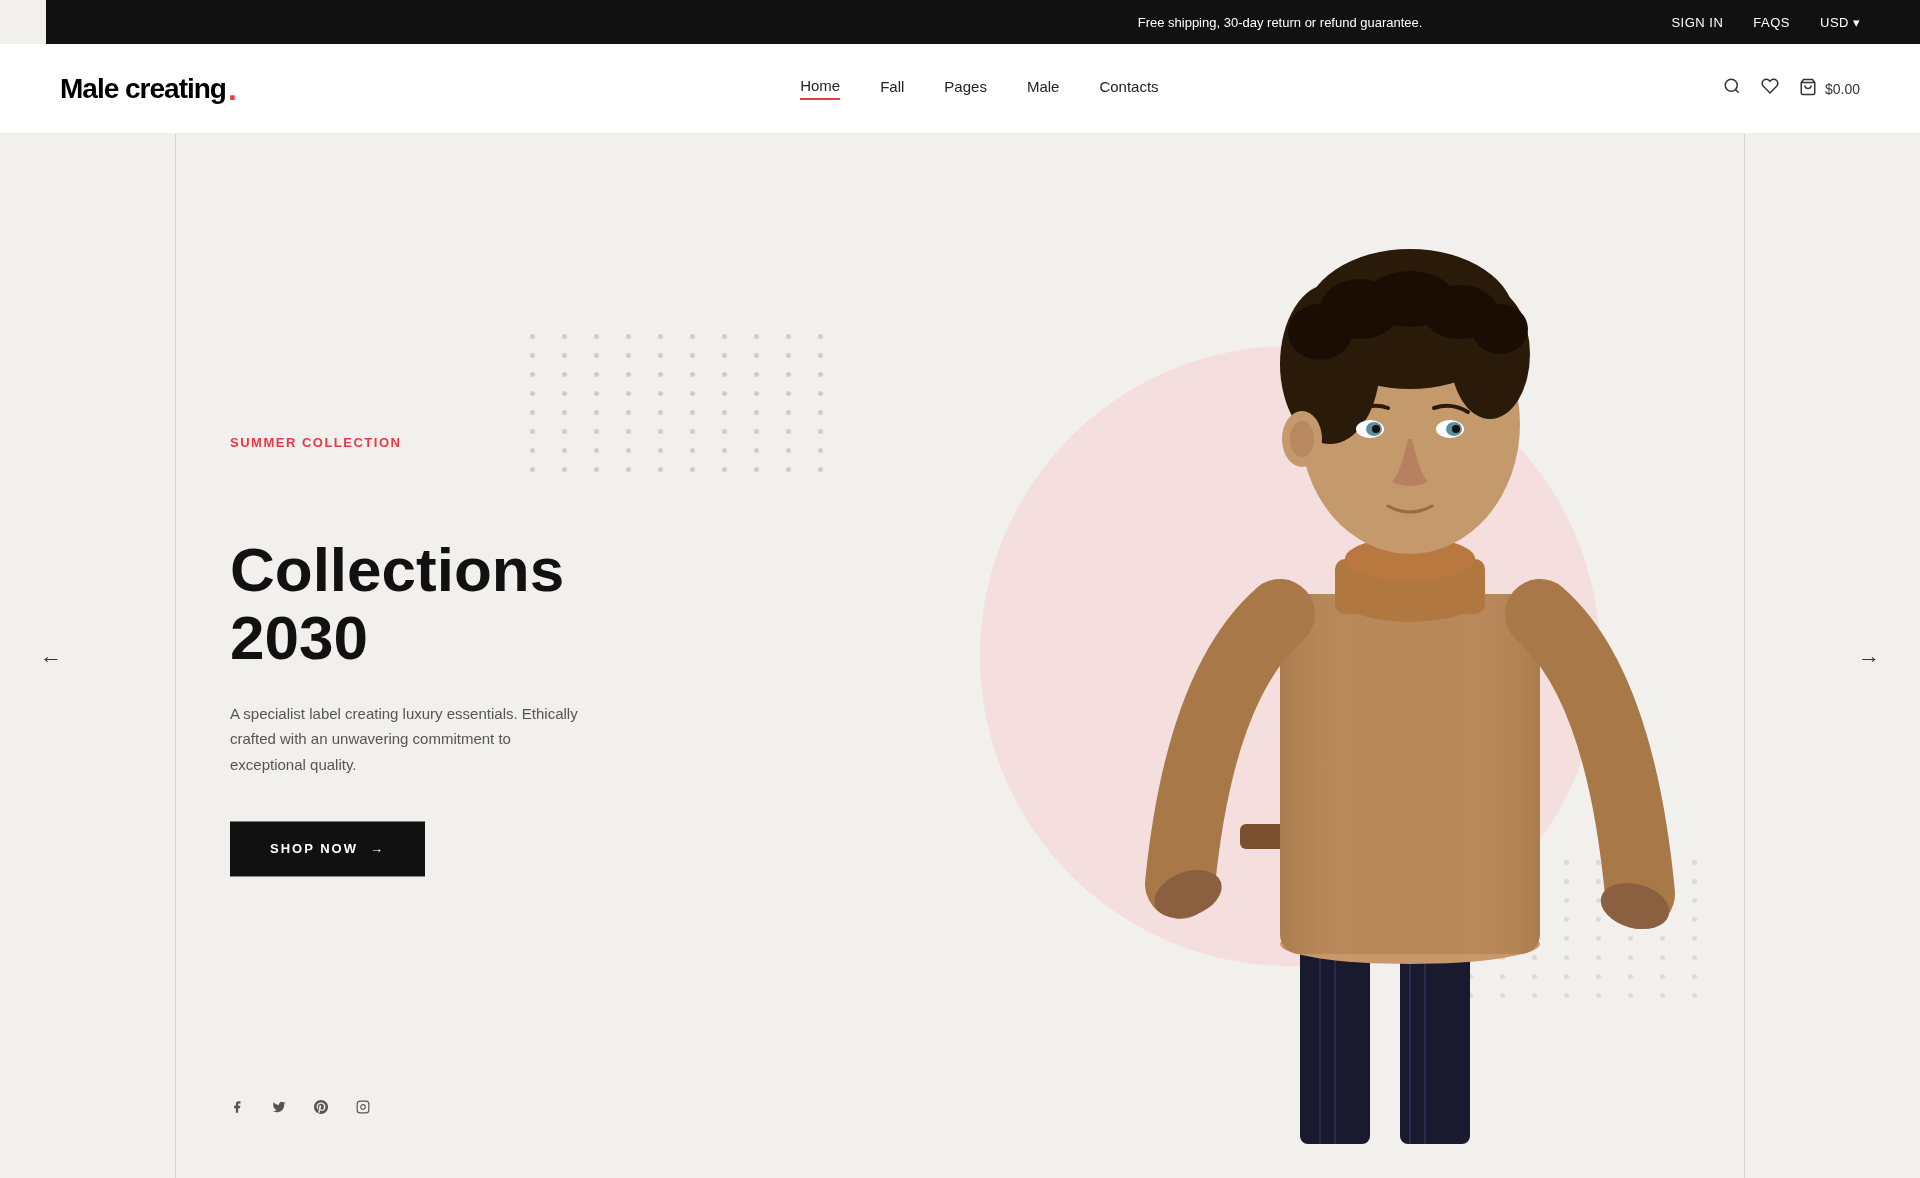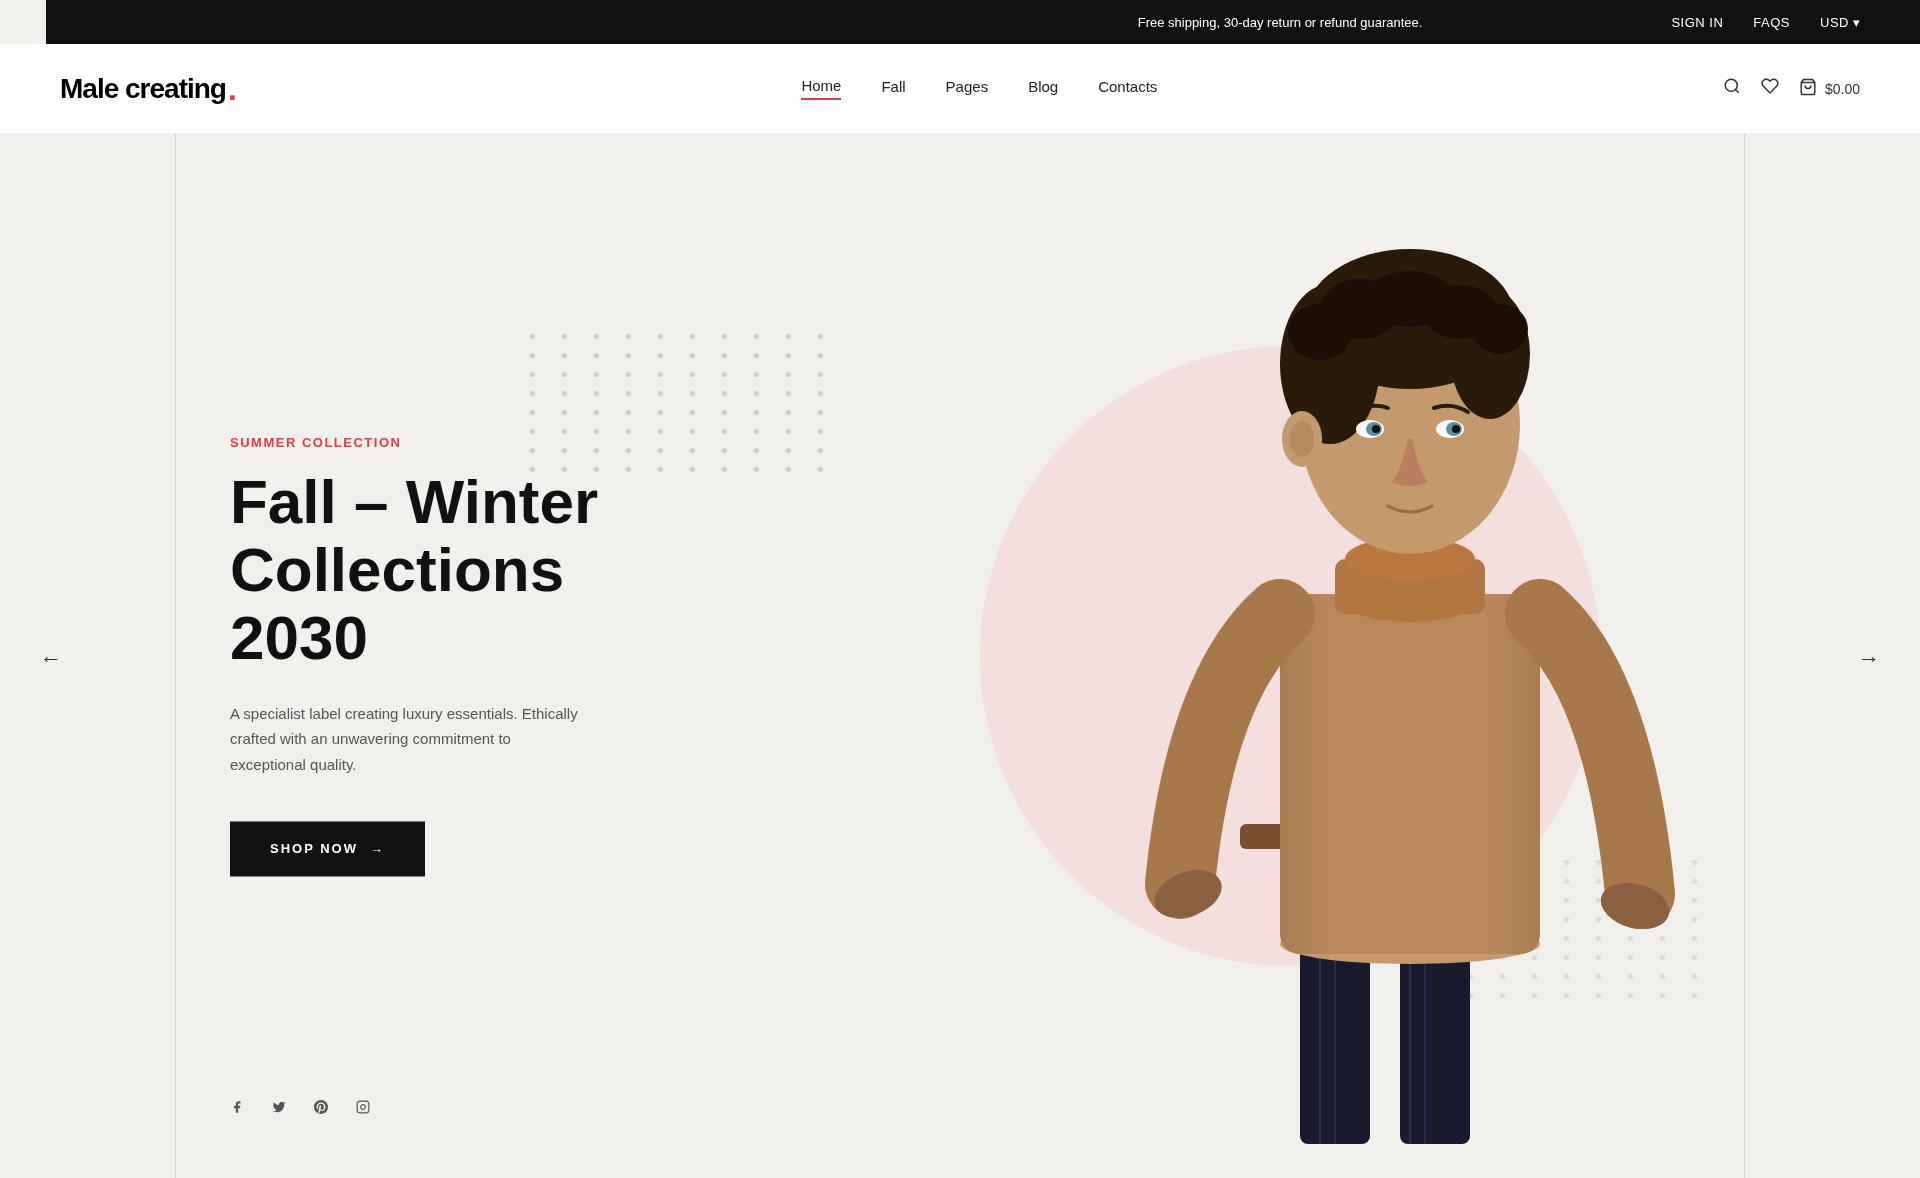--- a/index.html
+++ b/index.html
@@ -242,21 +242,21 @@
 <header class="header">
   <div class="logo">
     <span>Male creating</span>
       <span class="logo-dot">.</span>
   </div>
 
   <nav class="nav">
     <a class="nav-item active">Home</a>
     <a class="nav-item">Fall</a>
     <a class="nav-item">Pages</a>
-    <a class="nav-item">Blog</a>
+    <a class="nav-item">Male</a>
     <a class="nav-item">Contacts</a>
   </nav>
 
   <div class="header-icons">
     <span class="header-icon">
       <svg width="18" height="18" viewBox="0 0 24 24" fill="none" stroke="#333" stroke-width="2">
           <circle cx="11" cy="11" r="8"></circle>
           <line x1="21" y1="21" x2="16.65" y2="16.65"></line>
         </svg>
     </span>
@@ -442,21 +442,21 @@
         <div style="width: 5px; height: 5px; border-radius: 50%; background: rgb(204, 204, 204); opacity: 0.6;"></div>
         <div style="width: 5px; height: 5px; border-radius: 50%; background: rgb(204, 204, 204); opacity: 0.6;"></div>
         <div style="width: 5px; height: 5px; border-radius: 50%; background: rgb(204, 204, 204); opacity: 0.6;"></div>
         <div style="width: 5px; height: 5px; border-radius: 50%; background: rgb(204, 204, 204); opacity: 0.6;"></div>
       </div>
     </div>
 
   <div class="hero-content">
     <p class="collection-label">SUMMER COLLECTION</p>
     <h1 class="hero-title">
-      <span>Fall – Winter</span><br>
+      <br>
       <span>Collections 2030</span>
     </h1>
     <p class="hero-desc">A specialist label creating luxury essentials. Ethically crafted with an unwavering commitment to exceptional quality.</p>
     <button class="shop-btn">
       <span>SHOP NOW</span>
       <span>→</span>
     </button>
   </div>
 
   <div class="model-svg-container">

